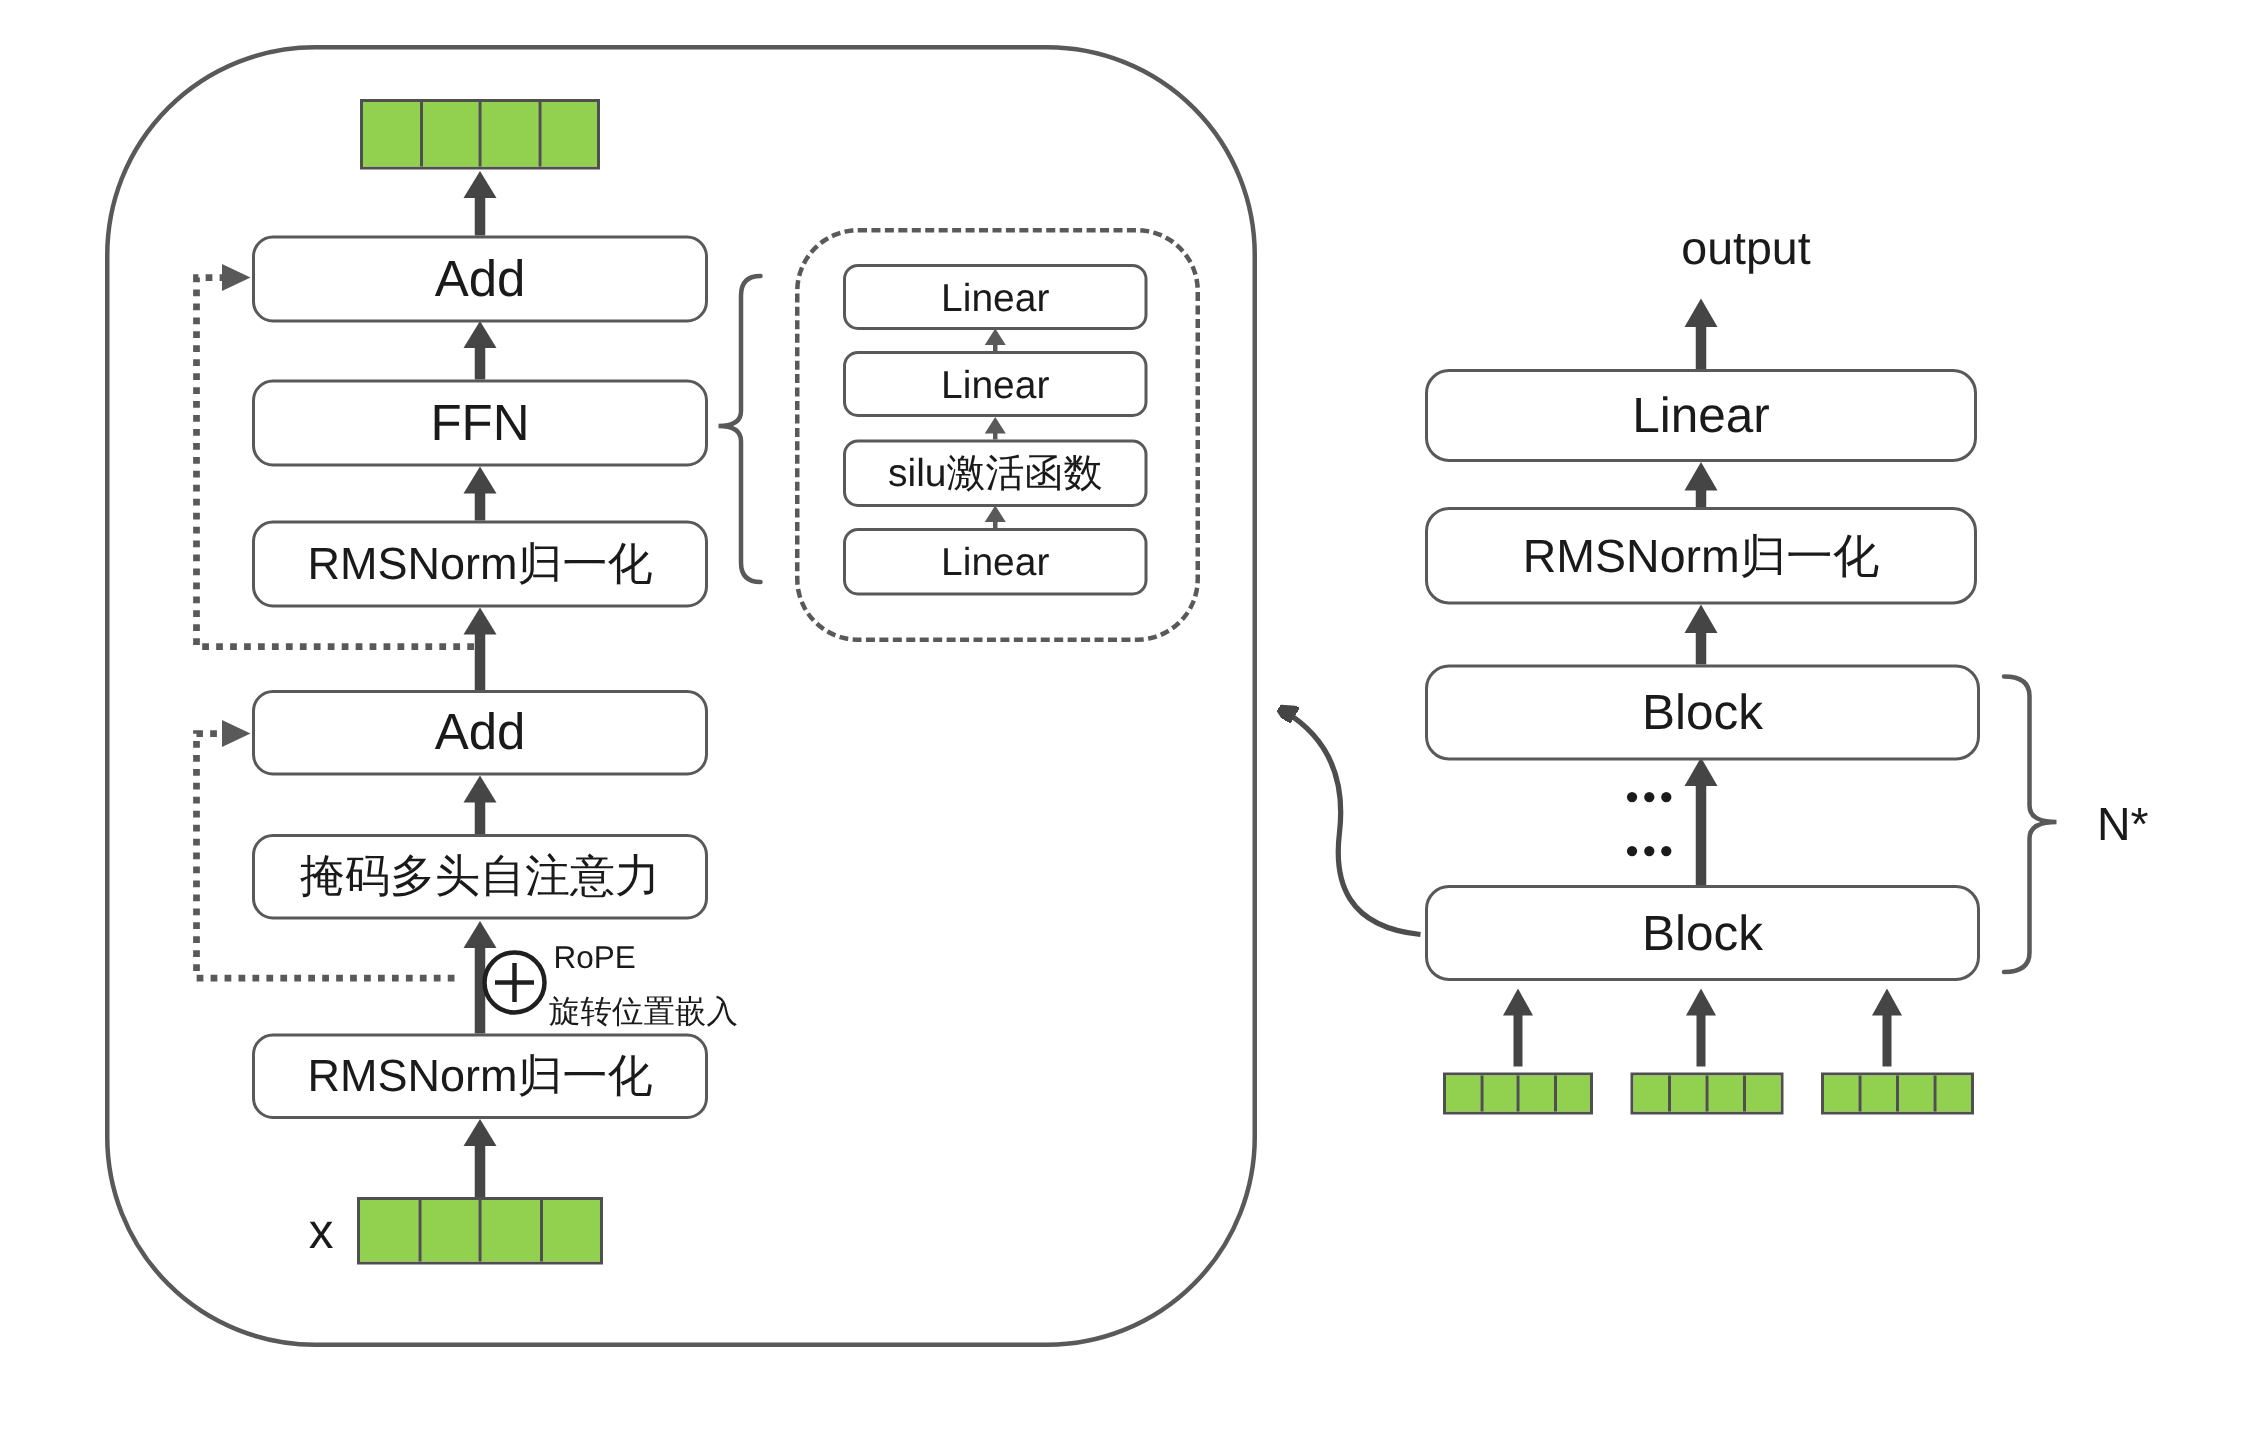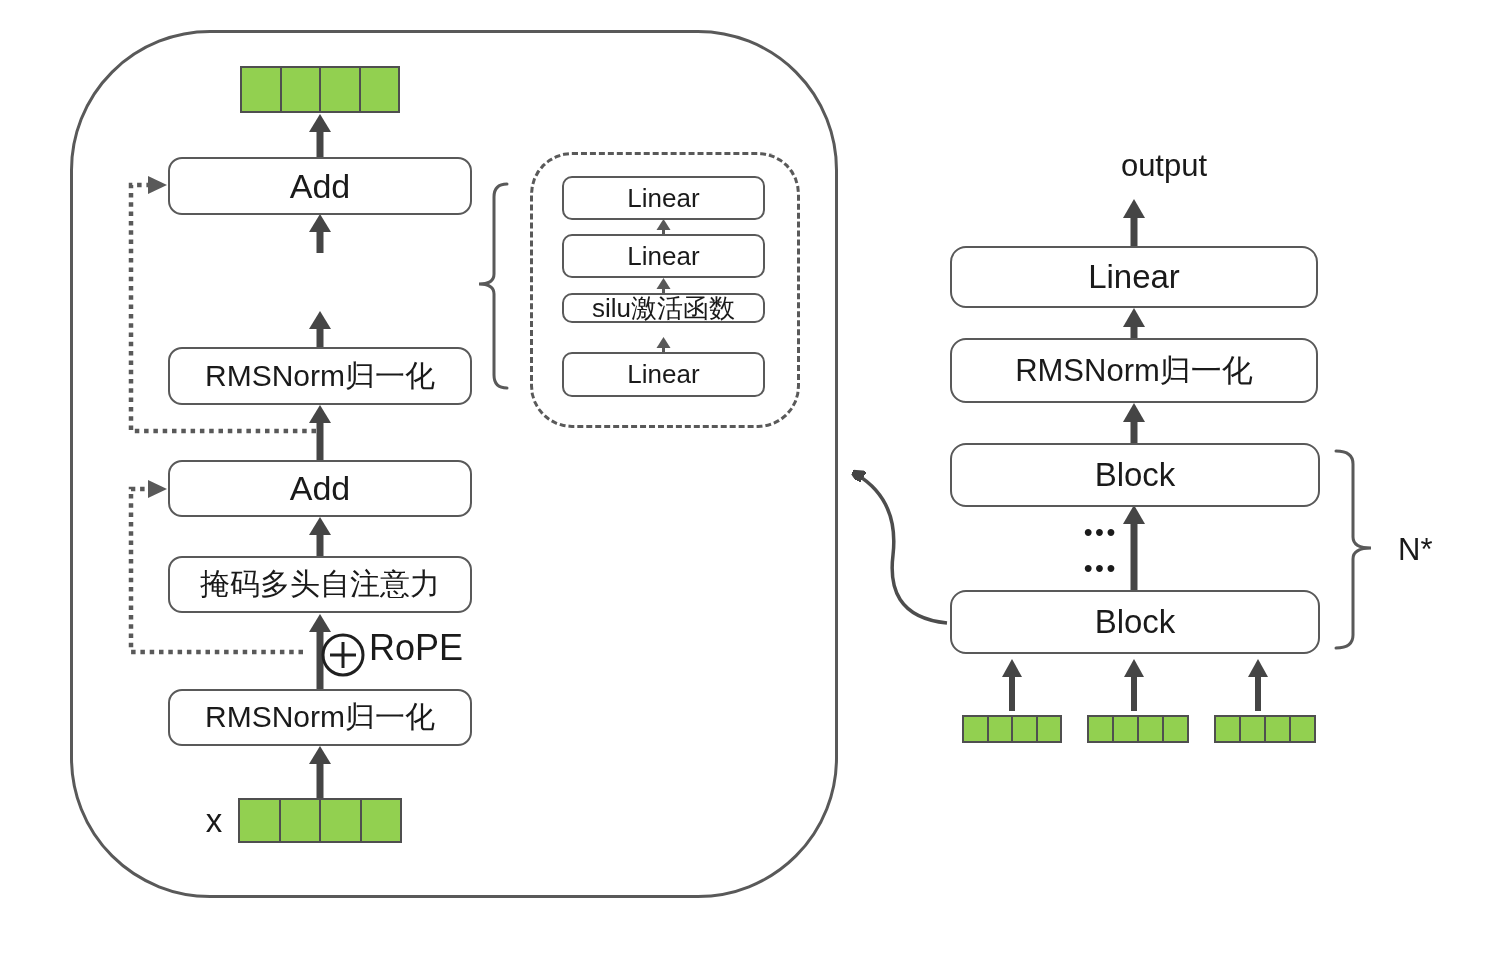--- a/index.html
+++ b/index.html
@@ -7,21 +7,21 @@
     position:relative;width:1509px;height:958px;background:#ffffff;overflow:hidden;
     font-family:"Liberation Sans","DejaVu Sans",sans-serif;color:#1a1a1a;padding-left:16px;
   }
   .abs{position:absolute;}
   .box{
     position:absolute;background:#ffffff;border:2.5px solid #595959;border-radius:14px;
     display:flex;align-items:center;justify-content:center;color:#1a1a1a;
     box-sizing:border-box;white-space:nowrap;
   }
   .f34{font-size:34px;} .f33{font-size:33px;} .f31{font-size:31px;}
-  .f30{font-size:30px;} .f29{font-size:36px;} .f26{font-size:26px;}
+  .f30{font-size:30px;} .f29{font-size:21px;} .f26{font-size:26px;}
   .rbox{border-radius:16px;}
   .sbox{border-radius:10px;}
   .bigrect{
     position:absolute;left:70px;top:30px;width:768px;height:868px;
     border:3px solid #595959;border-radius:140px;box-sizing:border-box;background:transparent;
   }
   .dashpanel{
     position:absolute;left:530px;top:152px;width:270px;height:276px;
     border:3px dashed #595959;border-radius:42px;box-sizing:border-box;background:transparent;
   }
@@ -133,33 +133,35 @@
       <line x1="1258" y1="711" x2="1258" y2="676" stroke="#454545" stroke-width="6"></line>
       <polygon points="1248,677 1268,677 1258,659" fill="#454545"></polygon>
     </g>
 
     <path d="M1336,451 Q1353,451 1353,464 L1353,537 Q1353,548 1371,548 Q1353,548 1353,559 L1353,635 Q1353,648 1336,648" fill="none" stroke="#595959" stroke-width="3" stroke-linecap="round"></path>
 
     <path d="M947,623 C898,618 889,588 893,555 C897,520 886,492 856,474" fill="none" stroke="#4d4d4d" stroke-width="3.5" marker-end="url(#curveHead)"></path>
   </svg>
 
   <div class="box f34" style="left:168px;top:157px;width:304px;height:58px;">Add</div>
+  <div class="box f34" style="left:168px;top:253px;width:304px;height:58px;">FFN</div>
   <div class="box f30" style="left:168px;top:347px;width:304px;height:58px;">RMSNorm归一化</div>
   <div class="box f34" style="left:168px;top:460px;width:304px;height:57px;">Add</div>
   <div class="box f30" style="left:168px;top:556px;width:304px;height:57px;text-align:center;">掩码多头自注意力</div>
   <div class="box f30" style="left:168px;top:689px;width:304px;height:57px;">RMSNorm归一化</div>
 
   <div class="label f29" style="left:369px;top:627px;">RoPE</div>
+  <div class="label f29" style="left:366px;top:660px;">旋转位置嵌入</div>
 
   <div class="label f33 center" style="left:194px;top:798px;width:40px;height:45px;line-height:45px;">x</div>
 
   <div class="dashpanel"></div>
   <div class="box sbox f26" style="left:562px;top:176px;width:203px;height:44px;">Linear</div>
   <div class="box sbox f26" style="left:562px;top:234px;width:203px;height:44px;">Linear</div>
-  <div class="box sbox f26" style="left:562px;top:293px;width:203px;height:30px;">silu激活函数</div>
+  <div class="box sbox f26" style="left:562px;top:293px;width:203px;height:45px;">silu激活函数</div>
   <div class="box sbox f26" style="left:562px;top:352px;width:203px;height:45px;">Linear</div>
 
   <div class="tokenbar" style="left:240px;top:66px;width:160px;height:47px;">
     <div class="cell"></div>
     <div class="cell"></div>
     <div class="cell"></div>
     <div class="cell"></div>
   </div>
   <div class="tokenbar" style="left:238px;top:798px;width:164px;height:45px;">
     <div class="cell"></div>

